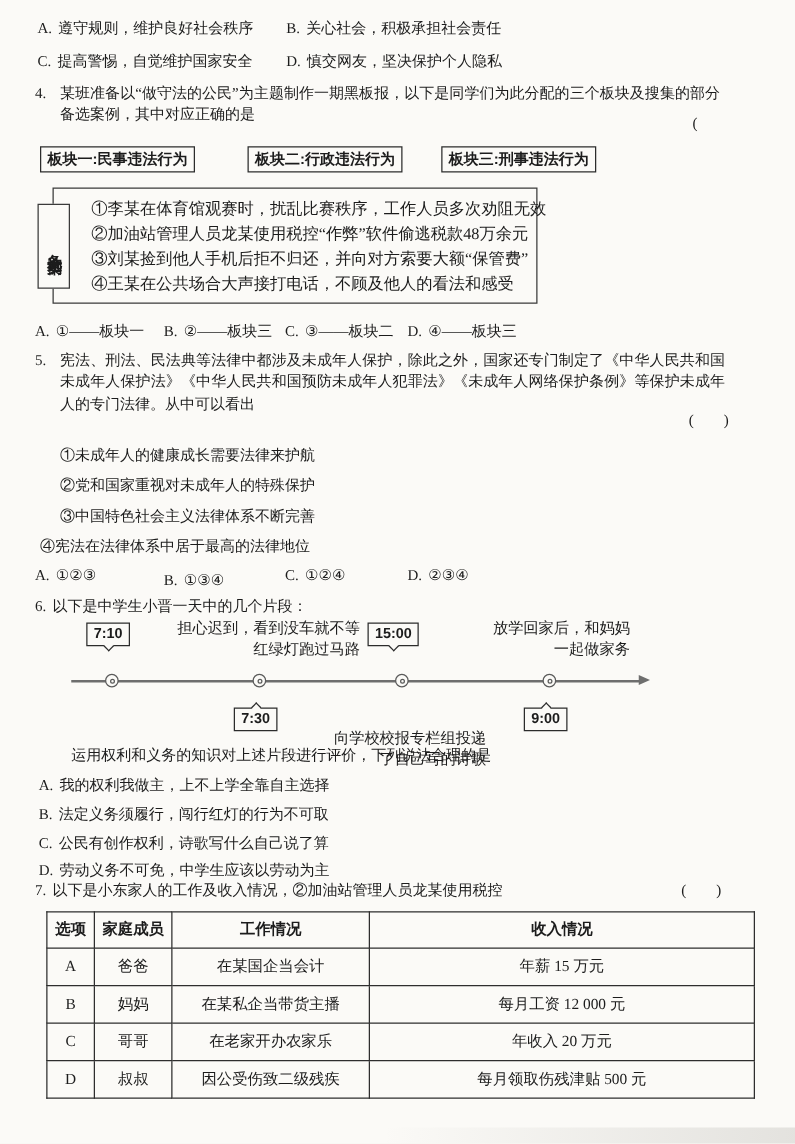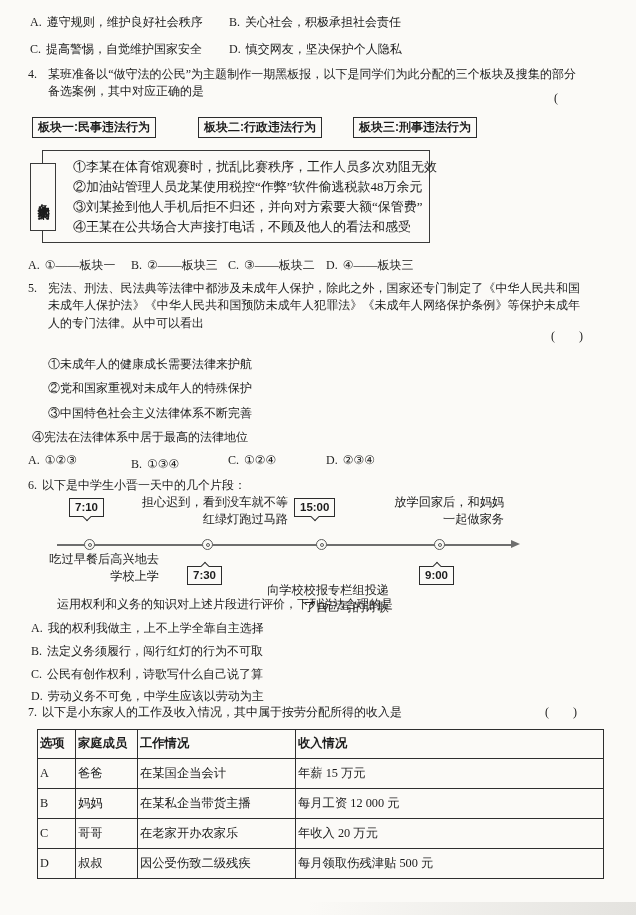--- a/index.html
+++ b/index.html
@@ -47,21 +47,21 @@
     font-weight:bold;font-size:11.5px;line-height:15px;padding:1px 5px;z-index:2;}
   .chip::after{content:"";position:absolute;left:50%;width:6px;height:6px;background:#fbfaf7;box-sizing:border-box;}
   .chip-above::after{bottom:-3.6px;transform:translateX(-50%) rotate(45deg);
     border-right:1.4px solid #2c2c2c;border-bottom:1.4px solid #2c2c2c;}
   .chip-below::after{top:-3.6px;transform:translateX(-50%) rotate(45deg);
     border-left:1.4px solid #2c2c2c;border-top:1.4px solid #2c2c2c;}
   .tdesc{position:absolute;font-size:12.2px;line-height:16.5px;text-align:right;}
   
   #income-table{position:absolute;left:37px;top:729px;border-collapse:collapse;table-layout:fixed;
     font-size:12.3px;background:#fbfaf7;}
-  #income-table td,#income-table th{border:1.3px solid #2e2e2e;text-align:left;
+  #income-table td,#income-table th{border:1.3px solid #2e2e2e;text-align:center;
     vertical-align:middle;padding:0 2px;font-weight:normal;height:29px;}
   #income-table th{font-weight:bold;height:28px;}
   .scan-shade{position:absolute;right:0;bottom:0;width:330px;height:13px;
     background:linear-gradient(to right, rgba(120,118,110,0), rgba(120,118,110,0.18));}
 </style>
 </head>
 <body>
 
 <div id="paper">
 
@@ -116,33 +116,32 @@
   <div class="node" style="left:84px"></div>
   <div class="node" style="left:202px"></div>
   <div class="node" style="left:316px"></div>
   <div class="node" style="left:434px"></div>
 
   <div class="chip chip-above" style="left:69px;top:498px">7:10</div>
   <div class="chip chip-below" style="left:187px;top:566px">7:30</div>
   <div class="chip chip-above" style="left:294px;top:498px">15:00</div>
   <div class="chip chip-below" style="left:419px;top:566px">9:00</div>
 
-  <div class="tdesc" style="left:47px;top:551px;width:112px">吃过早餐后高兴地去学校上学</div>
   <div class="tdesc" style="left:140px;top:494px;width:148px">担心迟到，看到没车就不等红绿灯跑过马路</div>
   <div class="tdesc" style="left:267px;top:582px;width:122px">向学校校报专栏组投递了自己写的诗歌</div>
   <div class="tdesc" style="left:392px;top:494px;width:112px">放学回家后，和妈妈一起做家务</div>
 
   <div class="line" style="left:57px;top:596px">运用权利和义务的知识对上述片段进行评价，下列说法合理的是</div>
 
   <div class="line" style="left:31px;top:620px"><span class="lb">A.</span><span>我的权利我做主，上不上学全靠自主选择</span></div>
   <div class="line" style="left:31px;top:643px"><span class="lb">B.</span><span>法定义务须履行，闯行红灯的行为不可取</span></div>
   <div class="line" style="left:31px;top:688px"><span class="lb">D.</span><span>劳动义务不可免，中学生应该以劳动为主</span></div>
   <div class="line" style="left:31px;top:666px"><span class="lb">C.</span><span>公民有创作权利，诗歌写什么自己说了算</span></div>
 
-  <div class="line" style="left:28px;top:704px"><span class="lb">7.</span><span>以下是小东家人的工作及收入情况，其中属于按劳分配所得的收入是</span></div>
+  <div class="line" style="left:28px;top:704px"><span class="lb">7.</span><span>以下是小东家人的工作及收入情况，②加油站管理人员龙某使用税控</span></div>
   <div class="line" style="left:545px;top:704px">(　　)</div>
 
   <table id="income-table">
     <colgroup>
         <col style="width:38px">
         <col style="width:62px">
         <col style="width:158px">
         <col style="width:308px">
       </colgroup>
     <tbody>

